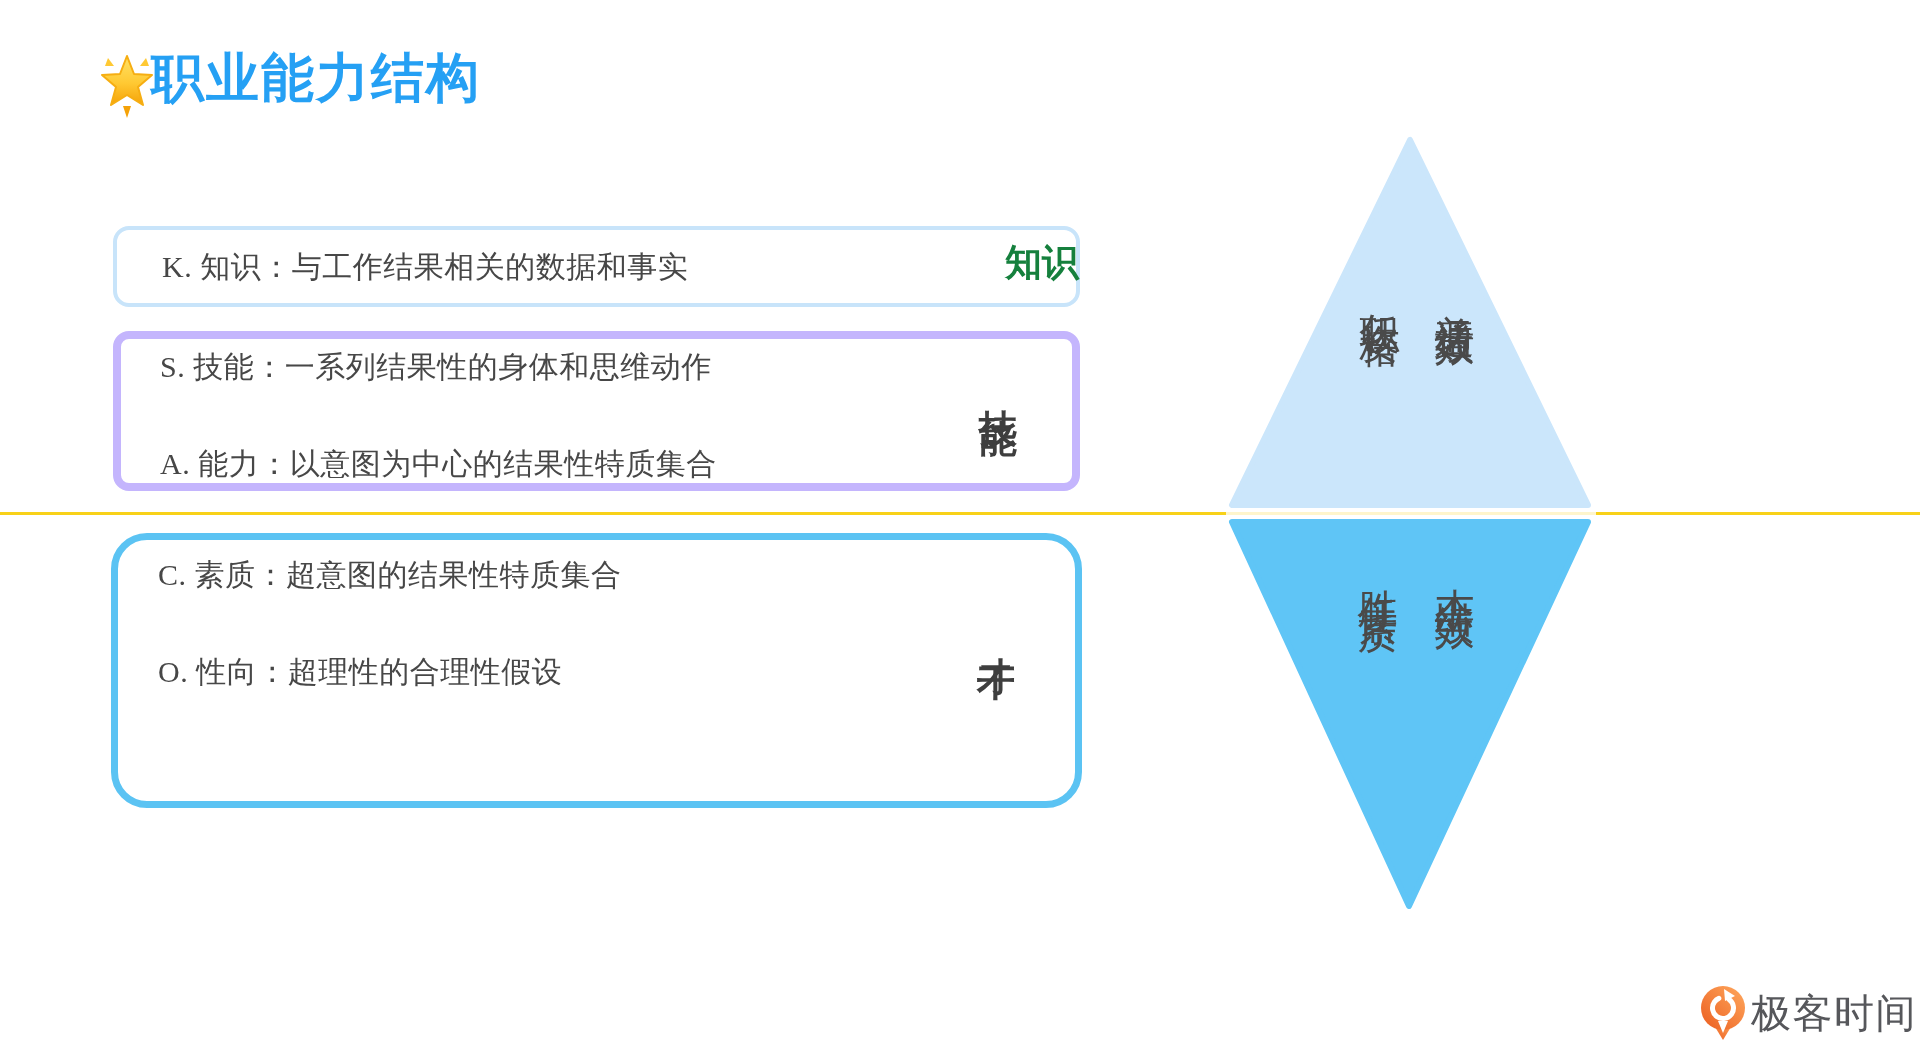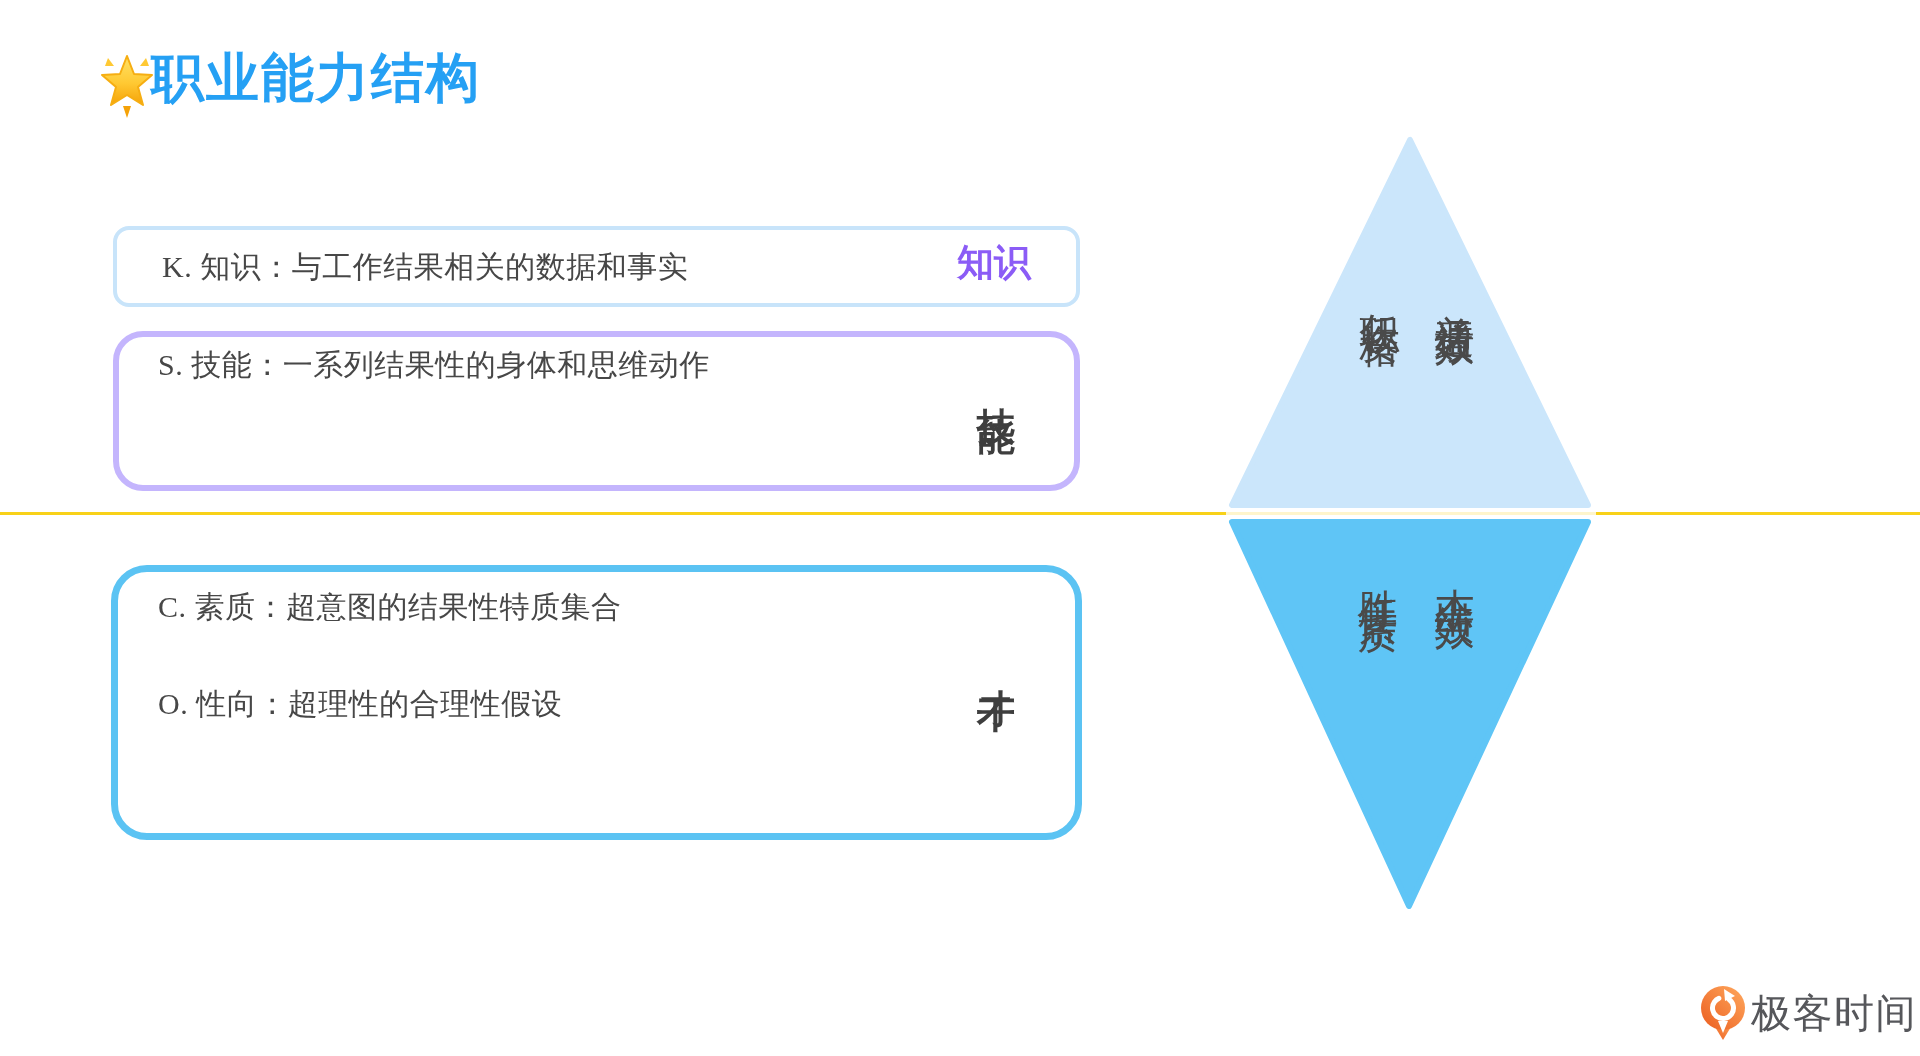--- a/index.html
+++ b/index.html
@@ -12,24 +12,24 @@
     position:absolute;left:151px;top:49px;font-size:53px;line-height:58px;
     font-weight:700;color:#25A0F4;letter-spacing:2px;white-space:nowrap;
   }
   #title-star{position:absolute;left:100px;top:44px;}
   
   #divider-line{position:absolute;left:0;top:512px;width:1920px;height:3px;background:#F8D118;z-index:2;}
   #divider-fade{position:absolute;left:1226px;top:504px;width:370px;height:19px;background:rgba(255,255,255,0.78);z-index:3;}
   
   .cap-box{position:absolute;background:#fff;box-sizing:border-box;z-index:1;}
   #box-knowledge{left:113px;top:226px;width:967px;height:81px;border:4px solid #C8E4FA;border-radius:16px;text-align:right;}
-  #box-skill{left:113px;top:331px;width:967px;height:160px;border:6px solid #c4b5fd;border-radius:30px;}
-  #box-talent{left:111px;top:533px;width:971px;height:275px;border:7px solid #5BC3F3;border-radius:36px;margin-top:32px;}
+  #box-skill{left:113px;top:331px;width:967px;height:160px;border:8px solid #c4b5fd;border-radius:16px;}
+  #box-talent{left:111px;top:533px;width:971px;height:275px;border:7px solid #5BC3F3;border-radius:36px;}
   .bline{position:absolute;font-size:30px;line-height:34px;color:#474747;white-space:nowrap;letter-spacing:0.5px;}
-  .tag-h{position:absolute;font-size:37px;line-height:38px;font-weight:700;color:#8b5cf6;white-space:nowrap;}
+  .tag-h{position:absolute;font-size:37px;line-height:38px;font-weight:700;color:#15803d;white-space:nowrap;margin-left:48px;}
   .tag-v{position:absolute;writing-mode:vertical-rl;text-orientation:upright;font-size:38px;line-height:1;
          font-weight:700;color:#3E3E3E;letter-spacing:9px;}
   
   #diamond-svg{position:absolute;left:1200px;top:110px;z-index:4;}
   .vtext{position:absolute;writing-mode:vertical-rl;text-orientation:upright;font-size:40px;line-height:1;
          color:#4A4A4A;z-index:5;}
   .vtext.top{letter-spacing:5px;}
   .vtext.bot{letter-spacing:8px;}
   #tri-top-left{left:1359px;top:282px;}
   #tri-top-right{left:1434px;top:282px;}
@@ -65,20 +65,21 @@
   <div id="divider-line"></div>
   <div id="divider-fade"></div>
 
   <div id="box-knowledge" class="cap-box">
     <div class="bline" style="left:45px;top:20px;">K. 知识：与工作结果相关的数据和事实</div>
     <div class="tag-h" style="left:840px;top:14px;">知识</div>
   </div>
 
   <div id="box-skill" class="cap-box">
     <div class="bline" style="left:39px;top:11px;">S. 技能：一系列结果性的身体和思维动作</div>
+    <div class="bline" style="left:39px;top:108px;">A. 能力：以意图为中心的结果性特质集合</div>
     <div class="tag-v" style="left:858px;top:40px;">技能</div>
   </div>
 
   <div id="box-talent" class="cap-box">
     <div class="bline" style="left:40px;top:18px;">C. 素质：超意图的结果性特质集合</div>
     <div class="bline" style="left:40px;top:115px;">O. 性向：超理性的合理性假设</div>
     <div class="tag-v" style="left:859px;top:87px;">才干</div>
   </div>
 
   <svg id="diamond-svg" width="420" height="810" viewBox="0 0 420 810">

